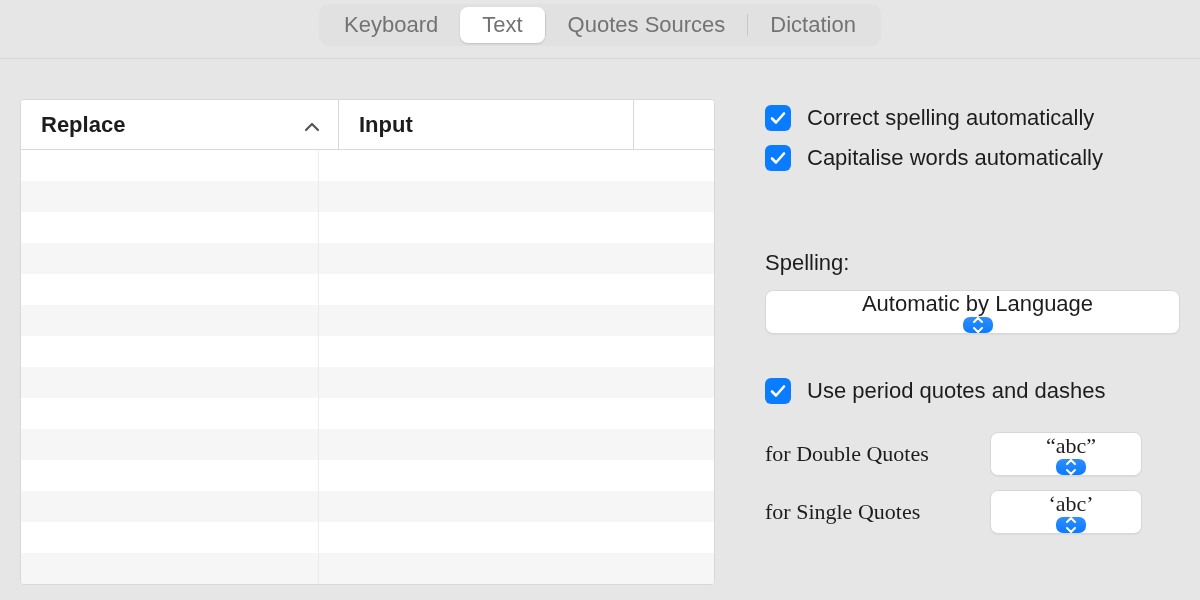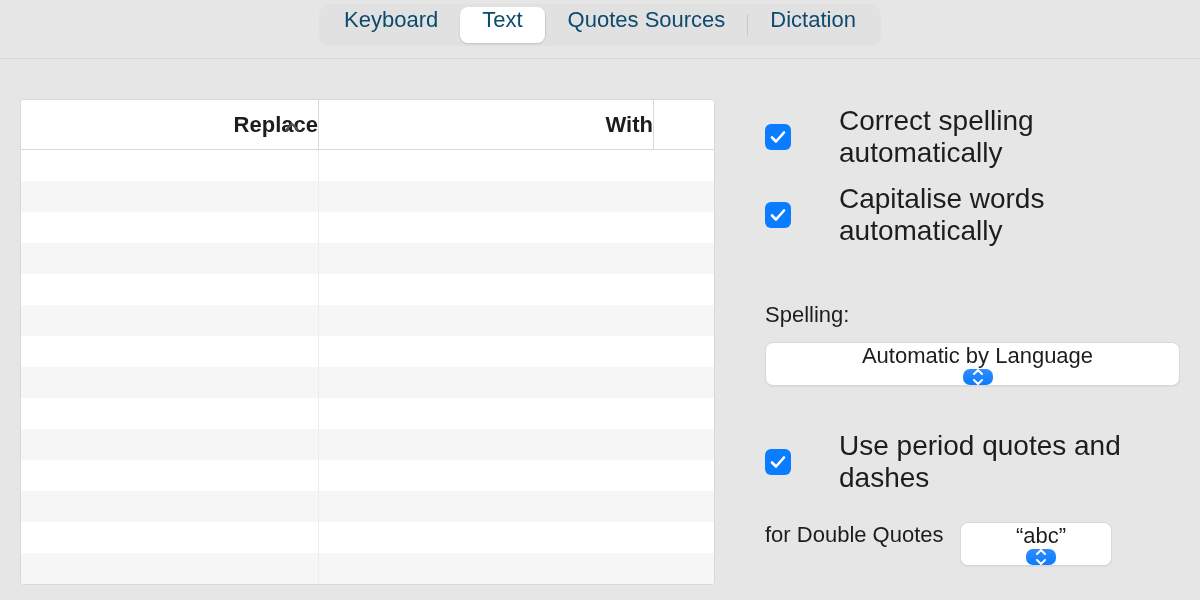--- a/index.html
+++ b/index.html
@@ -36,24 +36,24 @@
   .tabbar {
     display: flex;
     align-items: stretch;
     background: var(--tab-bg);
     border-radius: 10px;
     padding: 3px;
     height: 42px;
   }
   .tab {
     display: flex;
-    align-items: flex-start;
+    align-items: center;
     padding: 0 22px;
     border-radius: 8px;
-    color: #0c4a6e;
+    color: #737373;
     cursor: default;
     user-select: none;
   }
   .tab.active {
     background: var(--white);
     box-shadow: 0 1px 2px rgba(0,0,0,0.15);
   }
   .tab-sep {
     width: 1px;
     align-self: center;
@@ -81,22 +81,23 @@
   .thead {
     display: flex;
     height: 50px;
     border-bottom: 1px solid var(--border);
     font-weight: 600;
     background: var(--white);
   }
   .th {
     display: flex;
     align-items: center;
-    justify-content: flex-end;
+    justify-content: flex-start;
     position: relative;
+    margin-left: 20px;
   }
   .th.replace { width: 298px; border-right: 1px solid var(--border); }
   .th.with    { flex: 1; border-right: 1px solid var(--border); }
   .th.last    { width: 60px; }
   .sort-ind {
     position: absolute;
     right: 18px;
     top: 50%;
     transform: translateY(-50%);
   }
@@ -115,34 +116,34 @@
     padding-top: 6px;
     display: flex;
     flex-direction: column;
   }
   .opt-row {
     display: flex;
     align-items: center;
     gap: 16px;
     margin-bottom: 14px;
   }
-  .opt-label { font-size: 28px; margin-left: 32px; }
+  .opt-label { font-size: 22px; }
 
   .checkbox {
     width: 26px; height: 26px;
     border-radius: 6px;
     background: var(--mac-blue);
     display: flex;
     align-items: center;
     justify-content: center;
     flex: 0 0 auto;
   }
 
   .section-label {
-    margin-top: 41px;
+    margin-top: 65px;
     margin-bottom: 14px;
   }
 
   .select {
     background: var(--white);
     border: 1px solid var(--border);
     border-radius: 8px;
     height: 44px;
     display: flex;
     align-items: center;
@@ -161,23 +162,24 @@
     display: flex;
     flex-direction: column;
     align-items: center;
     justify-content: center;
     gap: 2px;
   }
   .stepper-btn svg { display:block; }
 
   .quote-row {
     display: flex;
-    align-items: flex-start;
-    gap: 5px;
+    align-items: center;
+    gap: 35px;
     margin-top: 14px;
+    font-family: Liberation Serif, serif;
   }
   .quote-label { width: 190px; }
 
   .smart-gap { height: 44px; }
 </style>
 </head>
 <body>
 
 <div class="tabbar-wrap">
   <div class="tabbar">
@@ -204,21 +206,21 @@
     <div class="thead">
       <div class="th replace">
         <span>Replace</span>
         <span class="sort-ind">
           <svg width="16" height="10" viewBox="0 0 16 10">
             <polyline points="2,8 8,2 14,8" fill="none" stroke="#555" stroke-width="2.2" stroke-linecap="round" stroke-linejoin="round"></polyline>
           </svg>
         </span>
       </div>
       <div class="th with">
-        <span>With</span>
+        <span>Input</span>
       </div>
       <div class="th last"></div>
     </div>
     <div class="tbody">
       <div class="row">
           <div class="cell-l"></div>
           <div class="cell-r"></div>
         </div>
       <div class="row">
           <div class="cell-l"></div>
@@ -329,15 +331,29 @@
           <svg width="12" height="7" viewBox="0 0 12 7">
               <polyline points="2,5 6,1 10,5" fill="none" stroke="#fff" stroke-width="2" stroke-linecap="round" stroke-linejoin="round"></polyline>
             </svg>
           <svg width="12" height="7" viewBox="0 0 12 7">
               <polyline points="2,2 6,6 10,2" fill="none" stroke="#fff" stroke-width="2" stroke-linecap="round" stroke-linejoin="round"></polyline>
             </svg>
         </span>
       </div>
     </div>
 
+    <div class="quote-row">
+      <span class="quote-label">for Single Quotes</span>
+      <div class="select small">
+        <span>‘abc’</span>
+        <span class="stepper-btn">
+          <svg width="12" height="7" viewBox="0 0 12 7">
+              <polyline points="2,5 6,1 10,5" fill="none" stroke="#fff" stroke-width="2" stroke-linecap="round" stroke-linejoin="round"></polyline>
+            </svg>
+          <svg width="12" height="7" viewBox="0 0 12 7">
+              <polyline points="2,2 6,6 10,2" fill="none" stroke="#fff" stroke-width="2" stroke-linecap="round" stroke-linejoin="round"></polyline>
+            </svg>
+        </span>
+      </div>
+    </div>
 
   </div>
 </div>
 
 </body></html>

